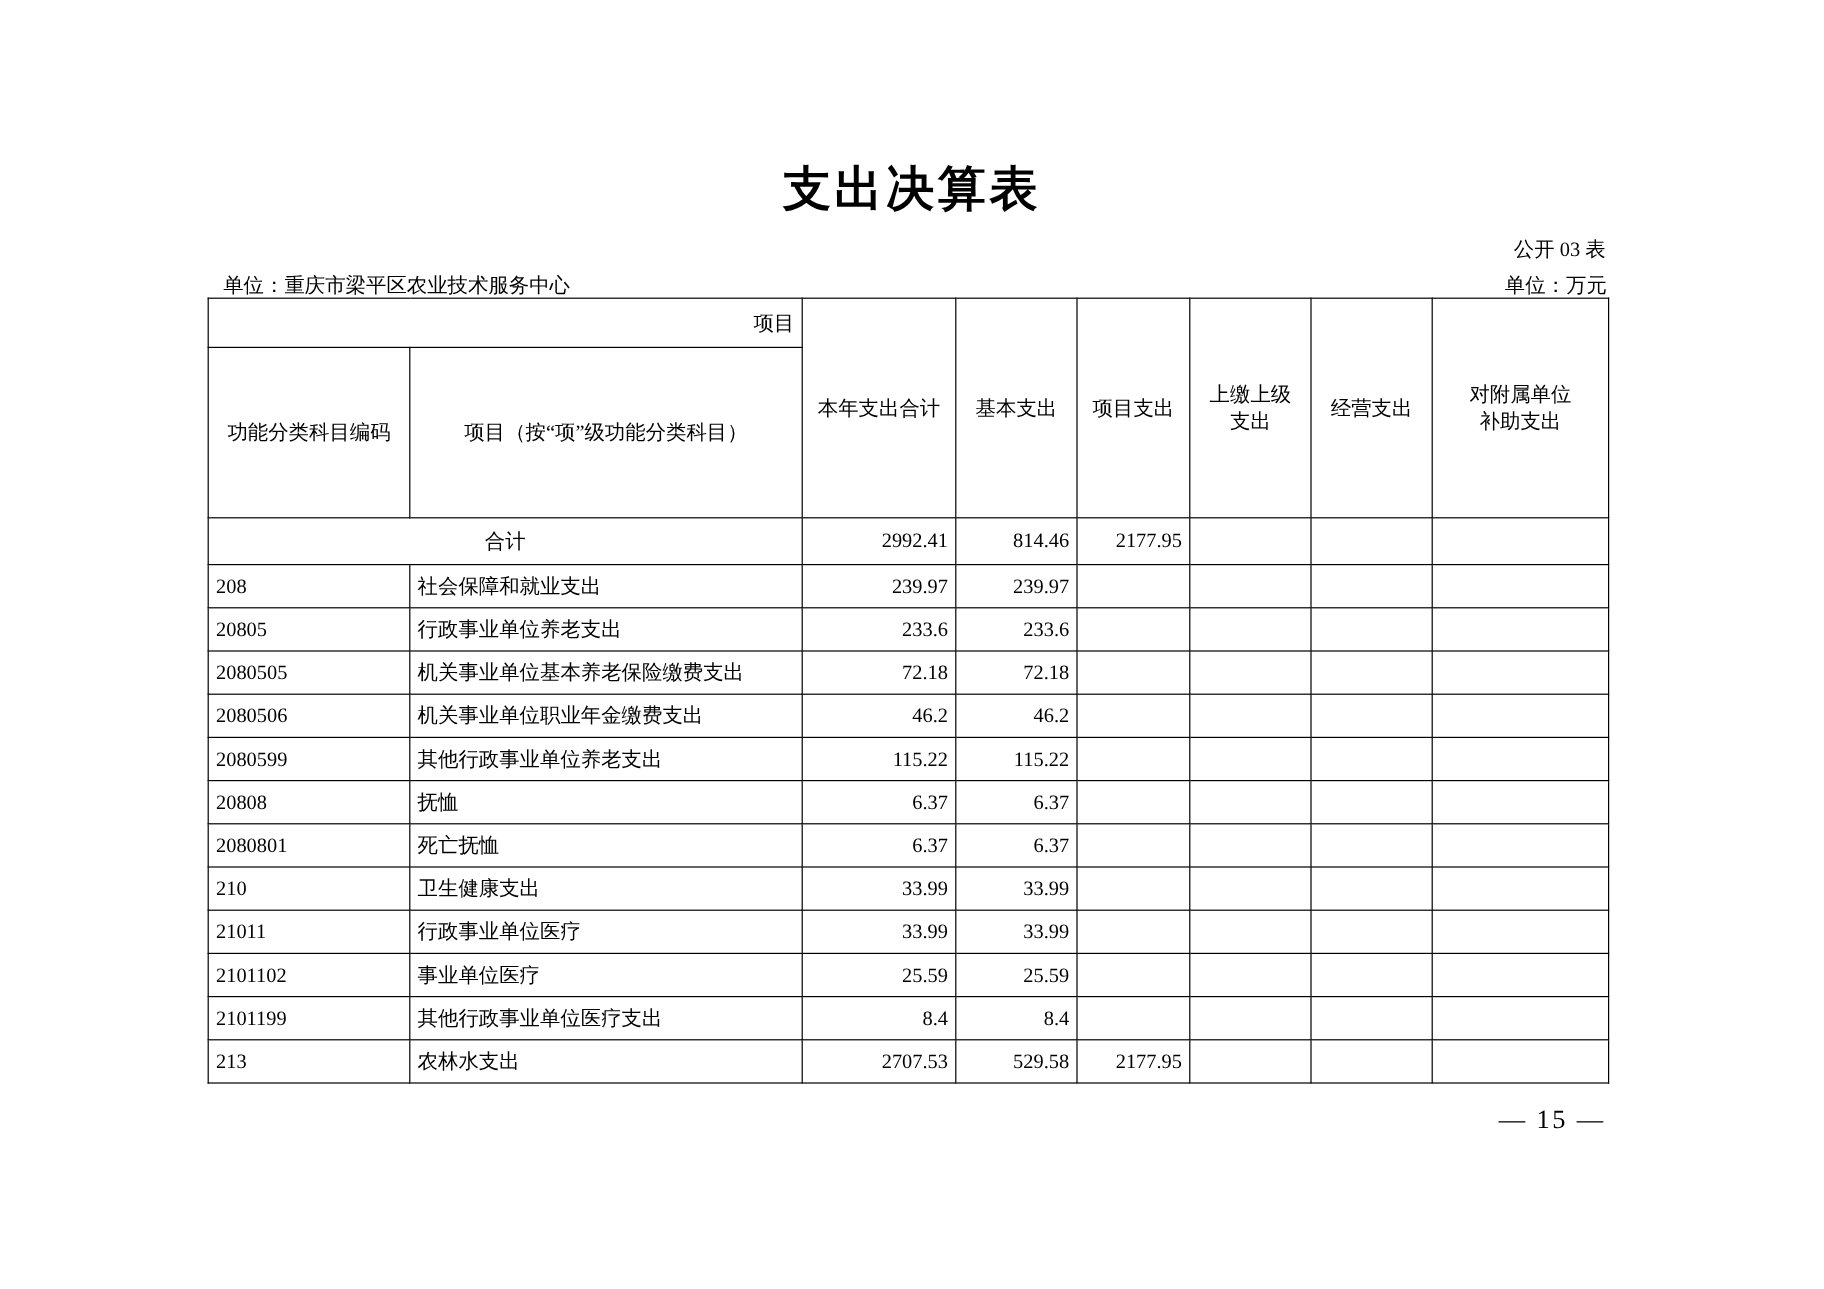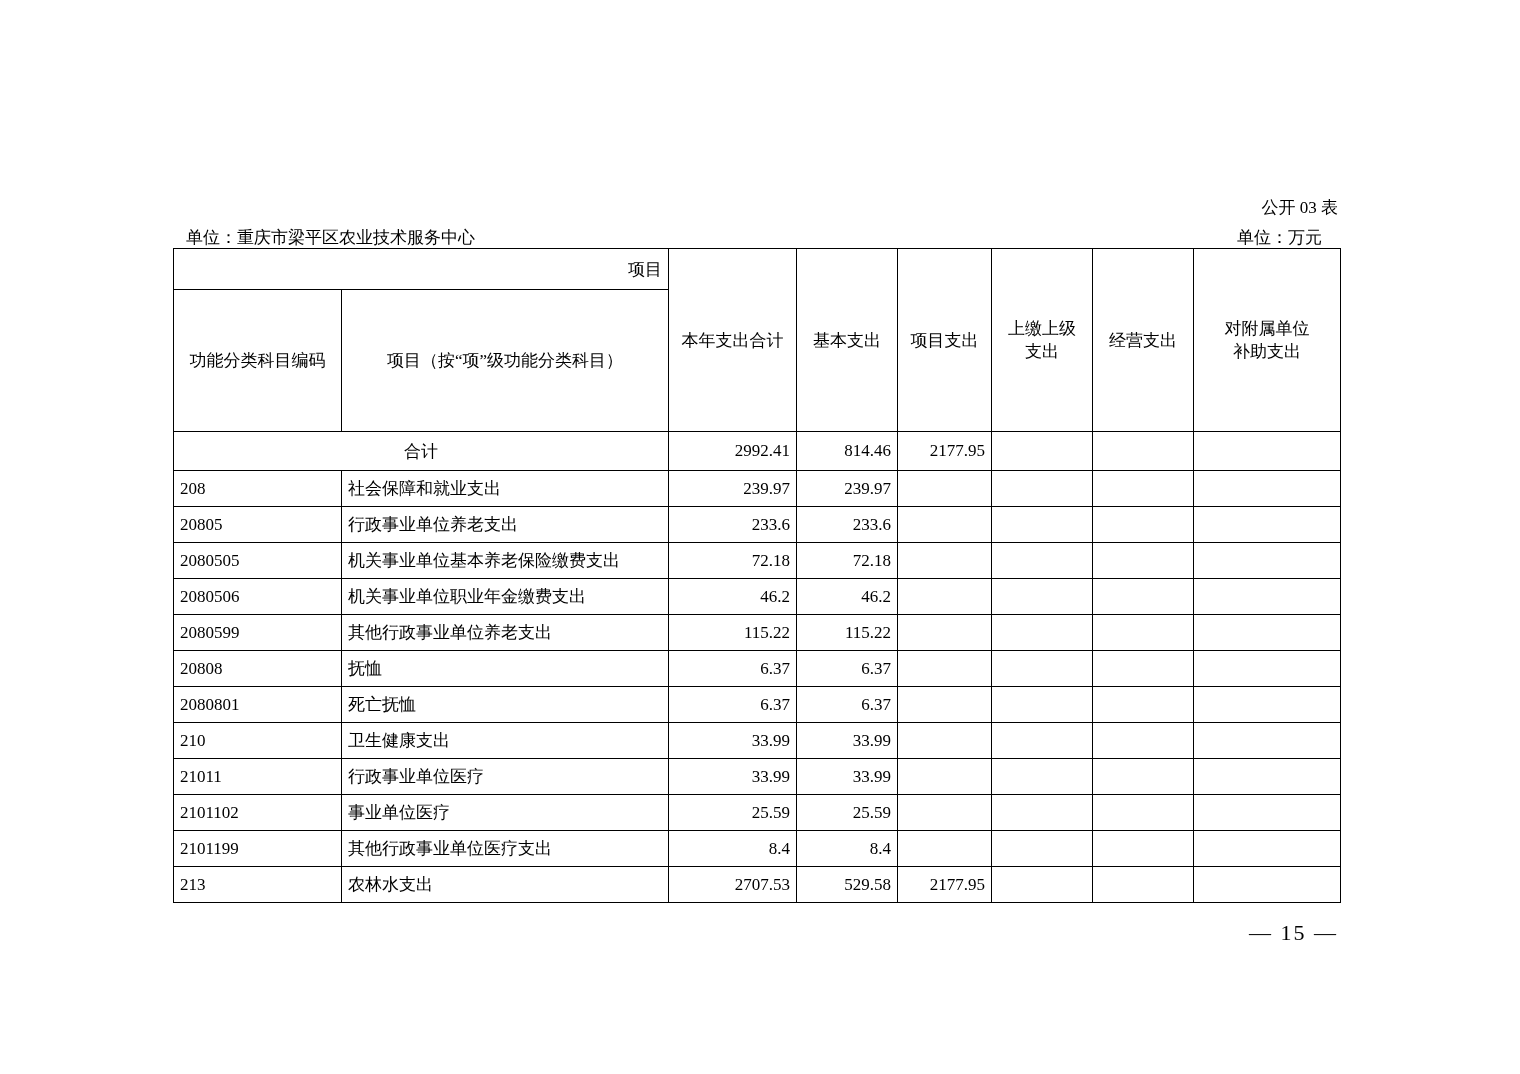--- a/index.html
+++ b/index.html
@@ -40,21 +40,21 @@
     text-align: center;
   }
   .unit-left {
     position: absolute;
     left: 186px;
     top: 226px;
     font-size: 17px;
   }
   .unit-right {
     position: absolute;
-    right: 198px;
+    right: 181px;
     top: 226px;
     font-size: 17px;
   }
   table.main {
     position: absolute;
     left: 173px;
     top: 248px;
     border-collapse: collapse;
     table-layout: fixed;
     width: 1167px;
@@ -107,20 +107,21 @@
     top: 920px;
     font-size: 22px;
     letter-spacing: 2px;
   }
 </style>
 </head>
 <body>
 
 <div class="page">
 
+  <div class="doc-title">支出决算表</div>
 
   <div class="form-code">公开 03 表</div>
 
   <div class="unit-left">单位：重庆市梁平区农业技术服务中心</div>
 
   <div class="unit-right">单位：万元</div>
 
   <table class="main">
     <colgroup>
       <col class="c-code">

